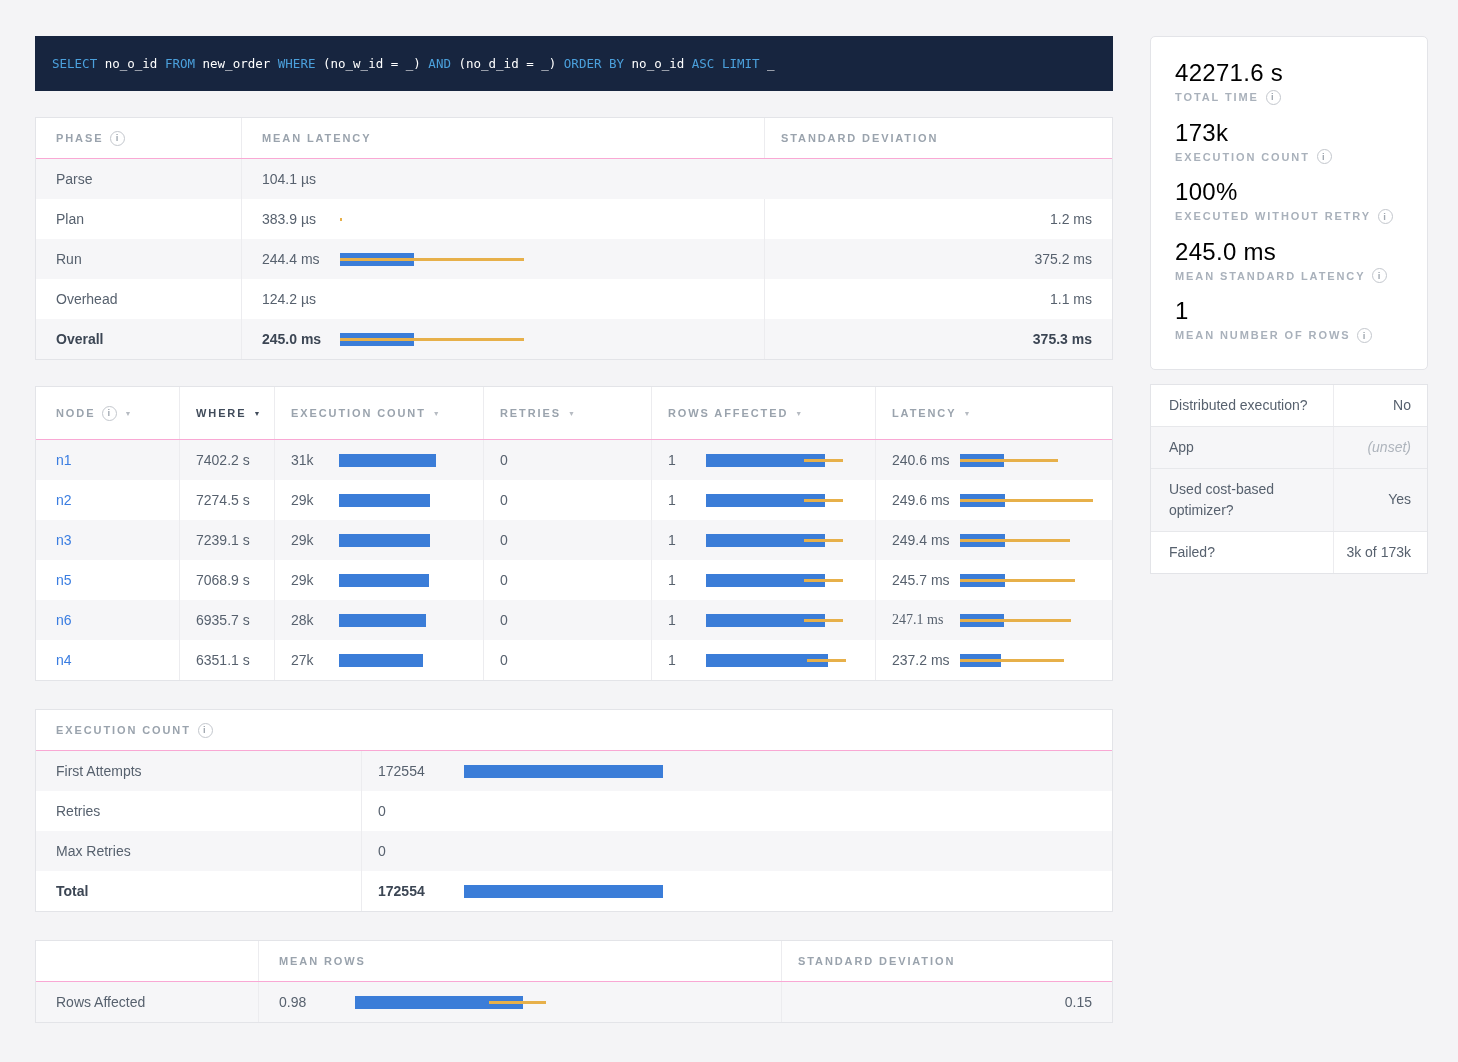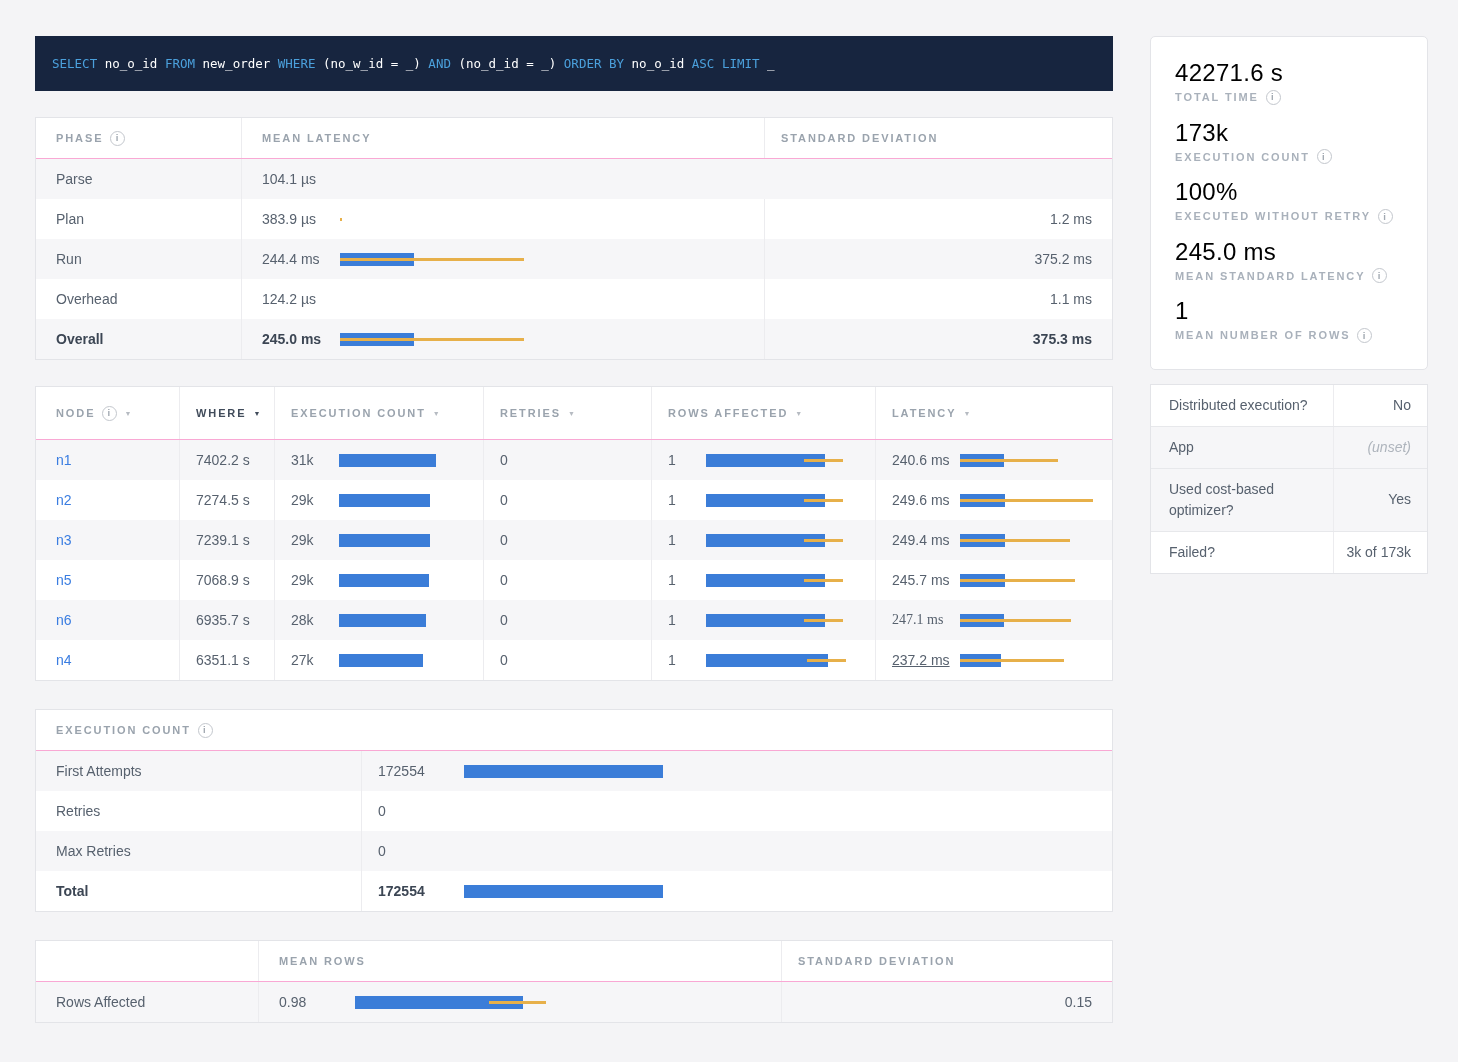--- a/index.html
+++ b/index.html
@@ -392,21 +392,21 @@
               </div>
               <div class="cell cdiv" style="padding-right: 6px;">
                 <div class="bar-cell">
                   <span class="bar-val w30">1</span>
                   <div class="bar-track">
                     <div class="bar-blue" style="width: 75%;"></div>
                     <div class="bar-dev" style="left: 62%; width: 24%;"></div>
                   </div>
                 </div>
               </div>
-              <div class="cell cdiv" style="padding-right: 6px; text-decoration: underline;">
+              <div class="cell cdiv" style="padding-right: 6px;">
                 <div class="bar-cell">
                   <span class="bar-val w60">237.2 ms</span>
                   <div class="bar-track">
                     <div class="bar-blue" style="width: 28%;"></div>
                     <div class="bar-dev" style="left: 0%; width: 71%;"></div>
                   </div>
                 </div>
               </div>
             </div>
           </div>

